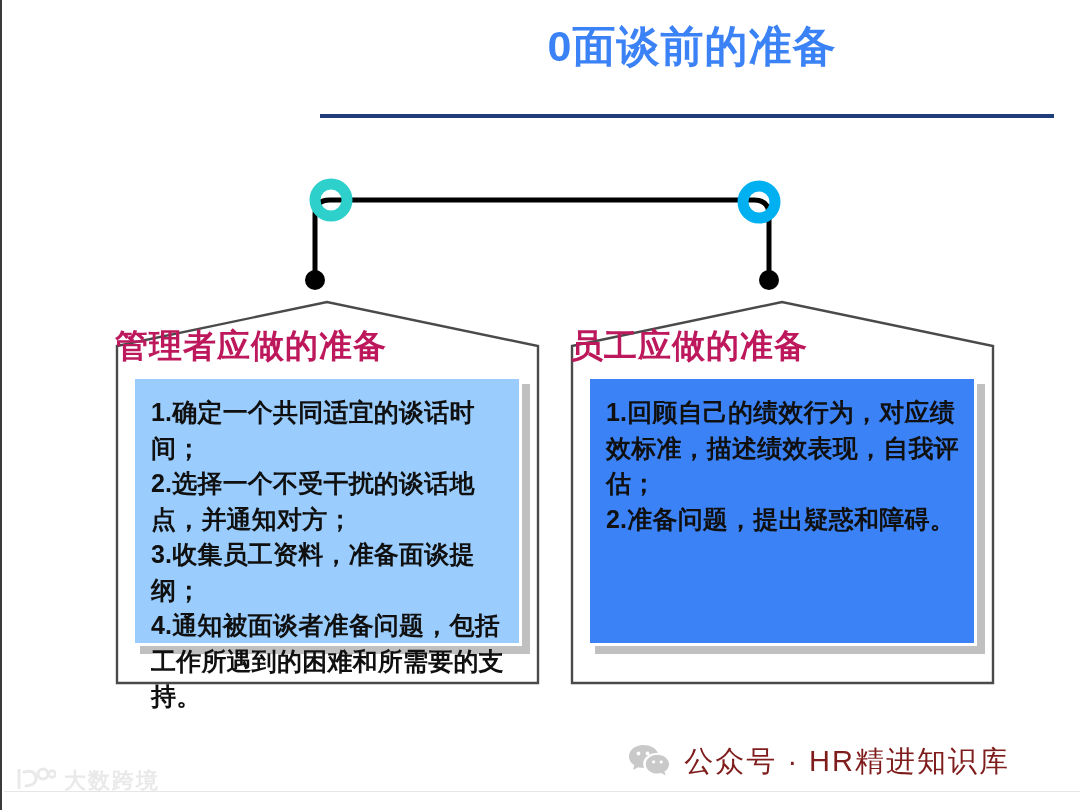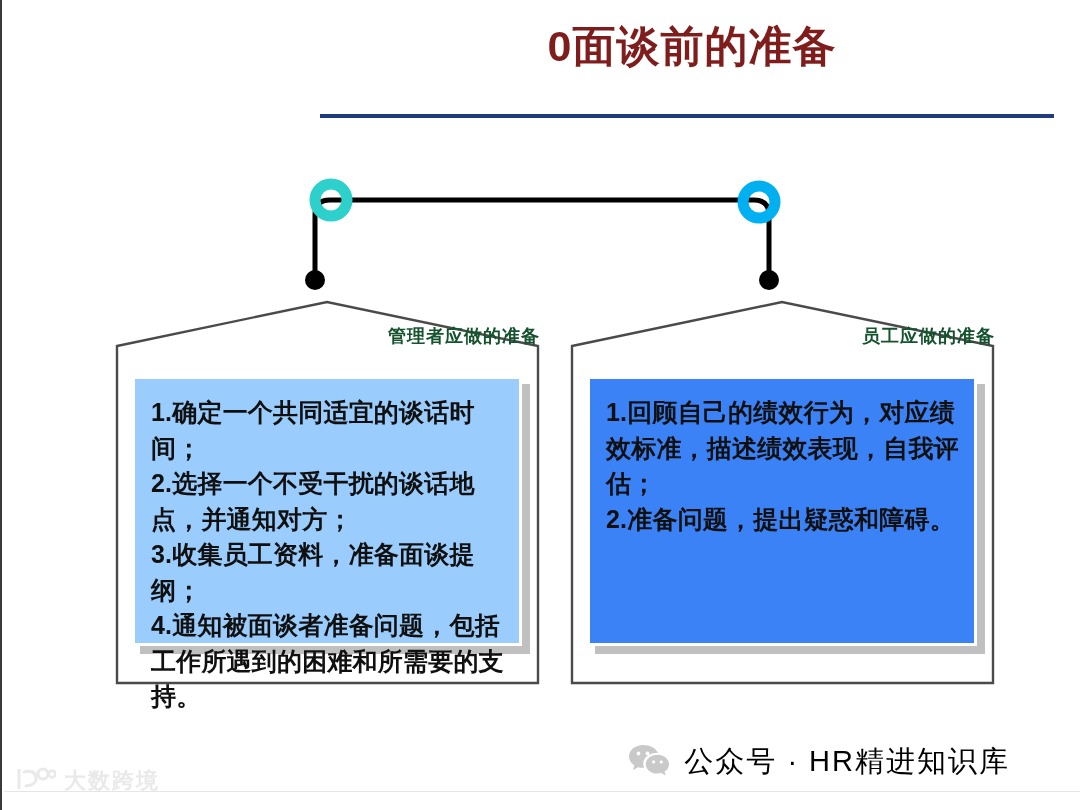--- a/index.html
+++ b/index.html
@@ -23,21 +23,21 @@
 
   
   .slide-title {
     position: absolute;
     left: 330px;
     top: 22px;
     width: 720px;
     text-align: center;
     font-size: 43px;
     font-weight: bold;
-    color: #7f1d1d;
+    color: #3b82f6;
     letter-spacing: 1px;
     line-height: 1.15;
     white-space: nowrap;
   }
 
   .title-rule {
     position: absolute;
     left: 318px;
     top: 114px;
     width: 734px;
@@ -69,24 +69,24 @@
     inset: 0;
     width: 100%;
     height: 100%;
   }
 
   .panel-heading {
     position: absolute;
     top: 24px;
     left: 0;
     width: 100%;
-    text-align: right;
-    font-size: 18px;
-    font-weight: bold;
-    color: #14532d;
+    text-align: left;
+    font-size: 33px;
+    font-weight: bold;
+    color: #be185d;
     letter-spacing: 1px;
     white-space: nowrap;
     z-index: 3;
   }
 
   .panel-body {
     position: absolute;
     left: 17px;
     top: 76px;
     width: 390px;
@@ -117,21 +117,21 @@
     bottom: 28px;
     display: flex;
     align-items: center;
     gap: 14px;
     color: #c9c9c9;
   }
   .footer-text {
     font-size: 29px;
     letter-spacing: 2px;
     white-space: nowrap;
-    color: #000000;
+    color: #7f1d1d;
   }
 
   .footer-rule {
     position: absolute;
     left: 2px;
     bottom: 18px;
     width: 1078px;
     height: 1px;
     background: #e6e6e6;
   }

